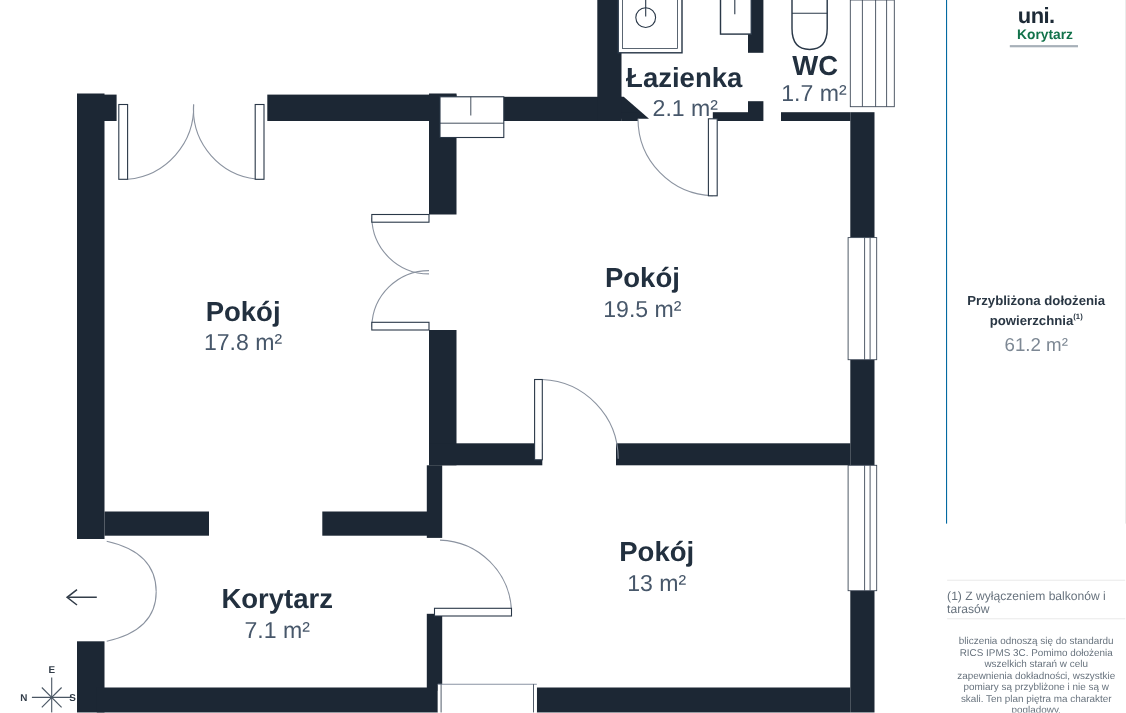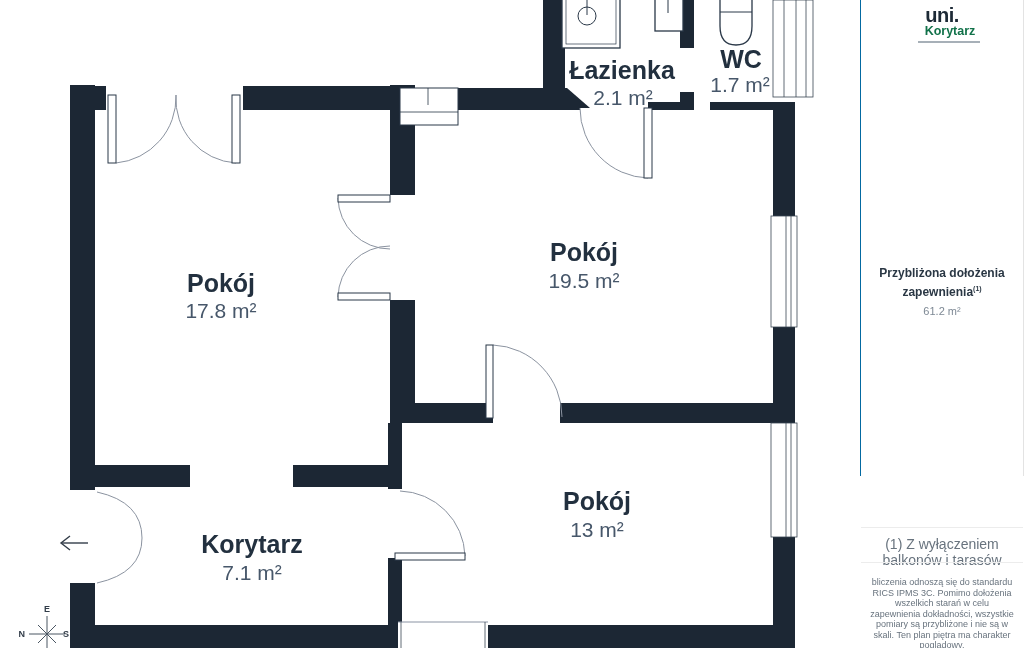--- a/index.html
+++ b/index.html
@@ -12,24 +12,24 @@
   
   #sidebar{position:absolute;left:860px;top:0;width:162px;height:476px;background:#ffffff;
            border-left:1px solid #0369a1;border-right:1px solid #e3e3e3;}
   .logo{position:absolute;top:5px;left:0;width:100%;text-align:center;}
   .logo-primary{font-size:20px;font-weight:800;letter-spacing:-0.5px;color:#1d2a36;line-height:20px;}
   .logo-secondary{font-size:12.5px;font-weight:700;color:#12724a;line-height:13px;padding-left:16px;}
   .logo-tagline{width:62px;height:2px;background:#a7b0b8;margin:3px auto 0 auto;transform:translateX(7px);}
   .summary{position:absolute;top:266px;left:0;width:100%;text-align:center;}
   .summary-title{font-size:12px;font-weight:700;color:#2a3744;line-height:15px;}
   .summary-title sup{font-size:7px;}
-  .summary-value{margin-top:5px;font-size:11px;font-weight:400;color:#7d8894;}
+  .summary-value{margin-top:5px;font-size:17px;font-weight:400;color:#7d8894;}
   .divider{position:absolute;left:0;width:100%;height:0;border-top:1px solid #ececec;}
-  .footnote{position:absolute;top:536px;left:0;width:100%;text-align:center;
-            font-size:14px;color:#68737e;}
+  .footnote{position:absolute;top:536px;left:0;width:100%;
+            font-size:11px;color:#68737e;}
   .disclaimer{position:absolute;top:577px;left:0;width:100%;box-sizing:border-box;padding:0 8px;
               text-align:center;font-size:9px;line-height:10.5px;color:#68737e;}
 </style>
 </head>
 <body>
 
 <div id="stage">
 
   <svg id="plan-svg" width="860" height="648" viewBox="0 0 860 648">
 
@@ -187,21 +187,21 @@
   <aside id="sidebar">
     <div class="logo">
       <div class="logo-primary">uni.</div>
       <div class="logo-secondary">Korytarz</div>
       <div class="logo-tagline"></div>
     </div>
 
     <div class="summary">
       <div class="summary-title">
         <span>Przybliżona dołożenia</span><br>
-        <span>zapewnienia</span><sup>(1)</sup>
+        <span>powierzchnia</span><sup>(1)</sup>
       </div>
       <div class="summary-value">61.2 m²</div>
     </div>
 
     <div class="divider" style="top:527px;"></div>
     <div class="footnote">(1) Z wyłączeniem balkonów i tarasów</div>
     <div class="divider" style="top:562px;"></div>
 
     <div class="disclaimer">bliczenia odnoszą się do standardu RICS IPMS 3C. Pomimo dołożenia wszelkich starań w celu zapewnienia dokładności, wszystkie pomiary są przybliżone i nie są w skali. Ten plan piętra ma charakter poglądowy.</div>
   </aside>

